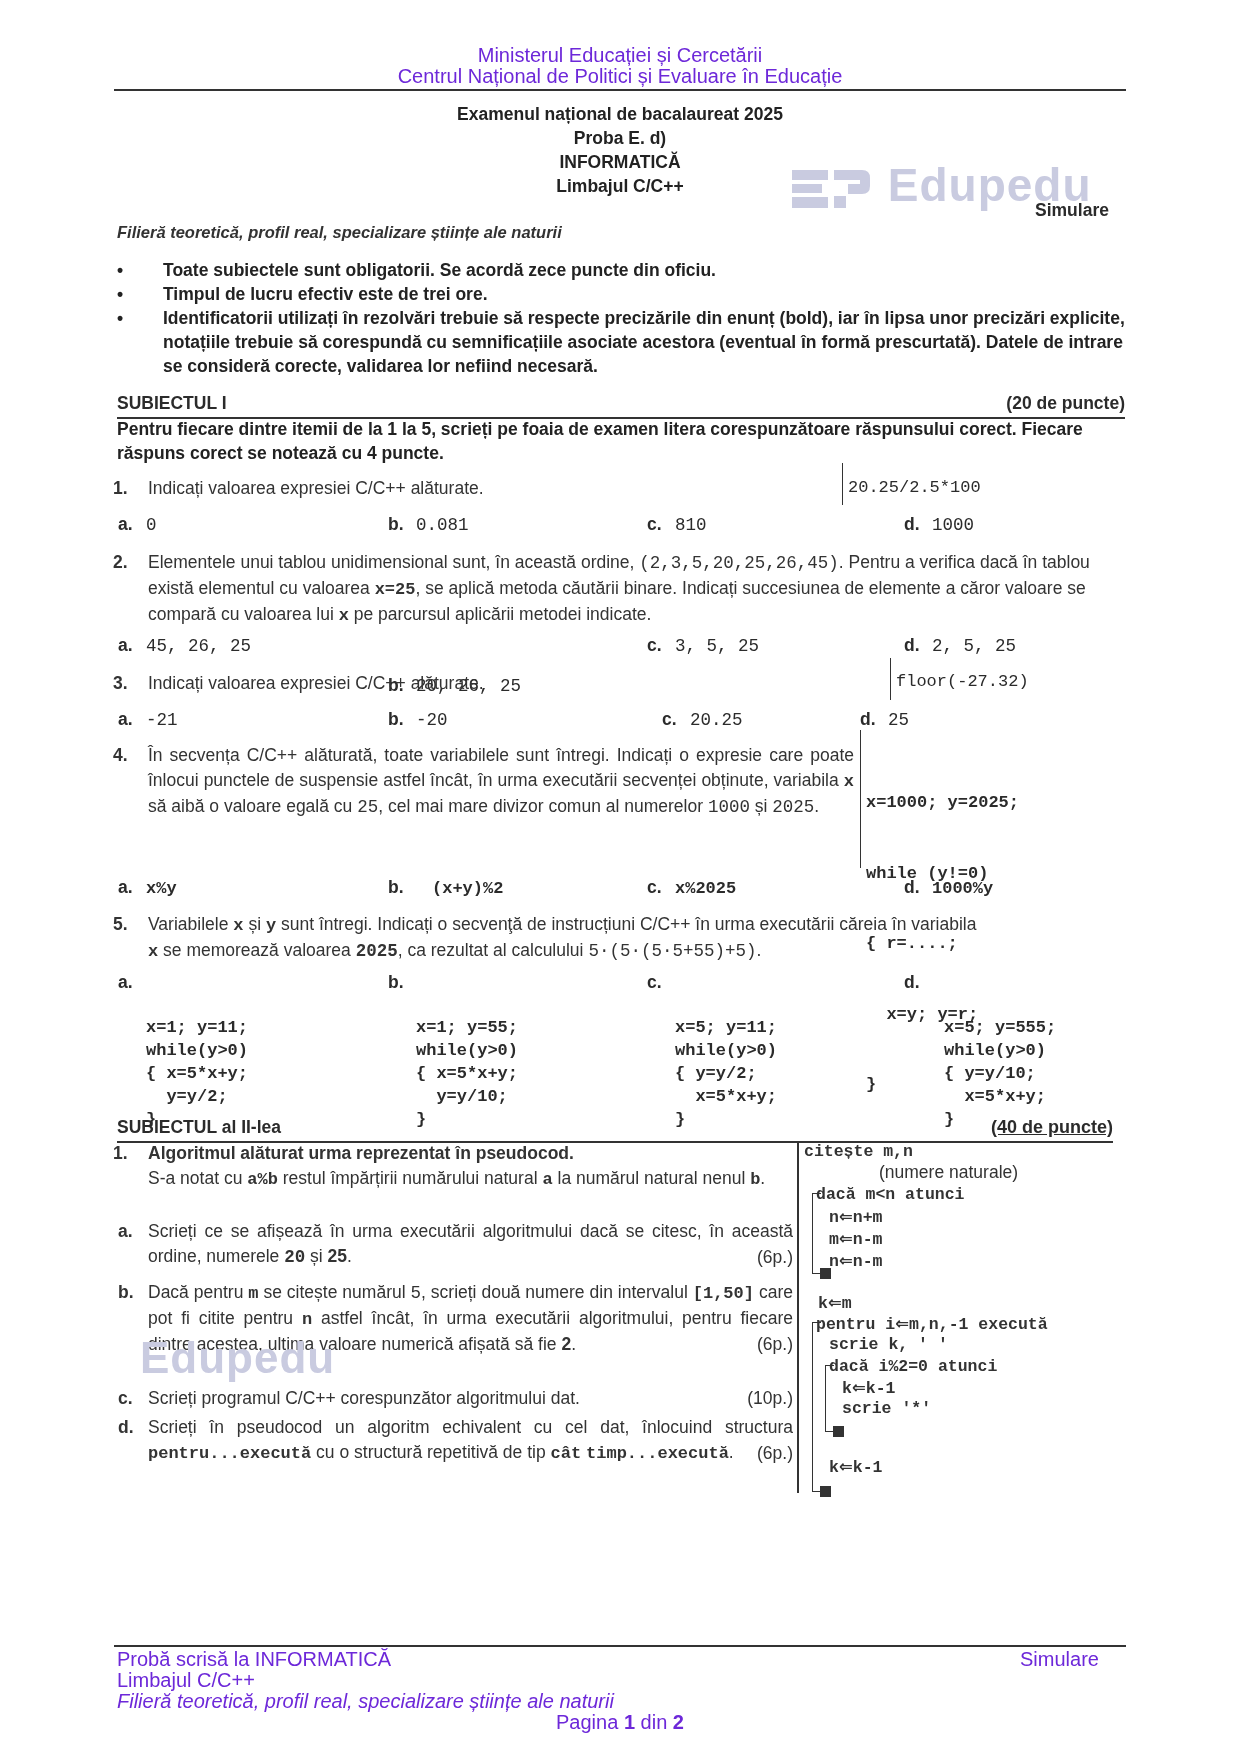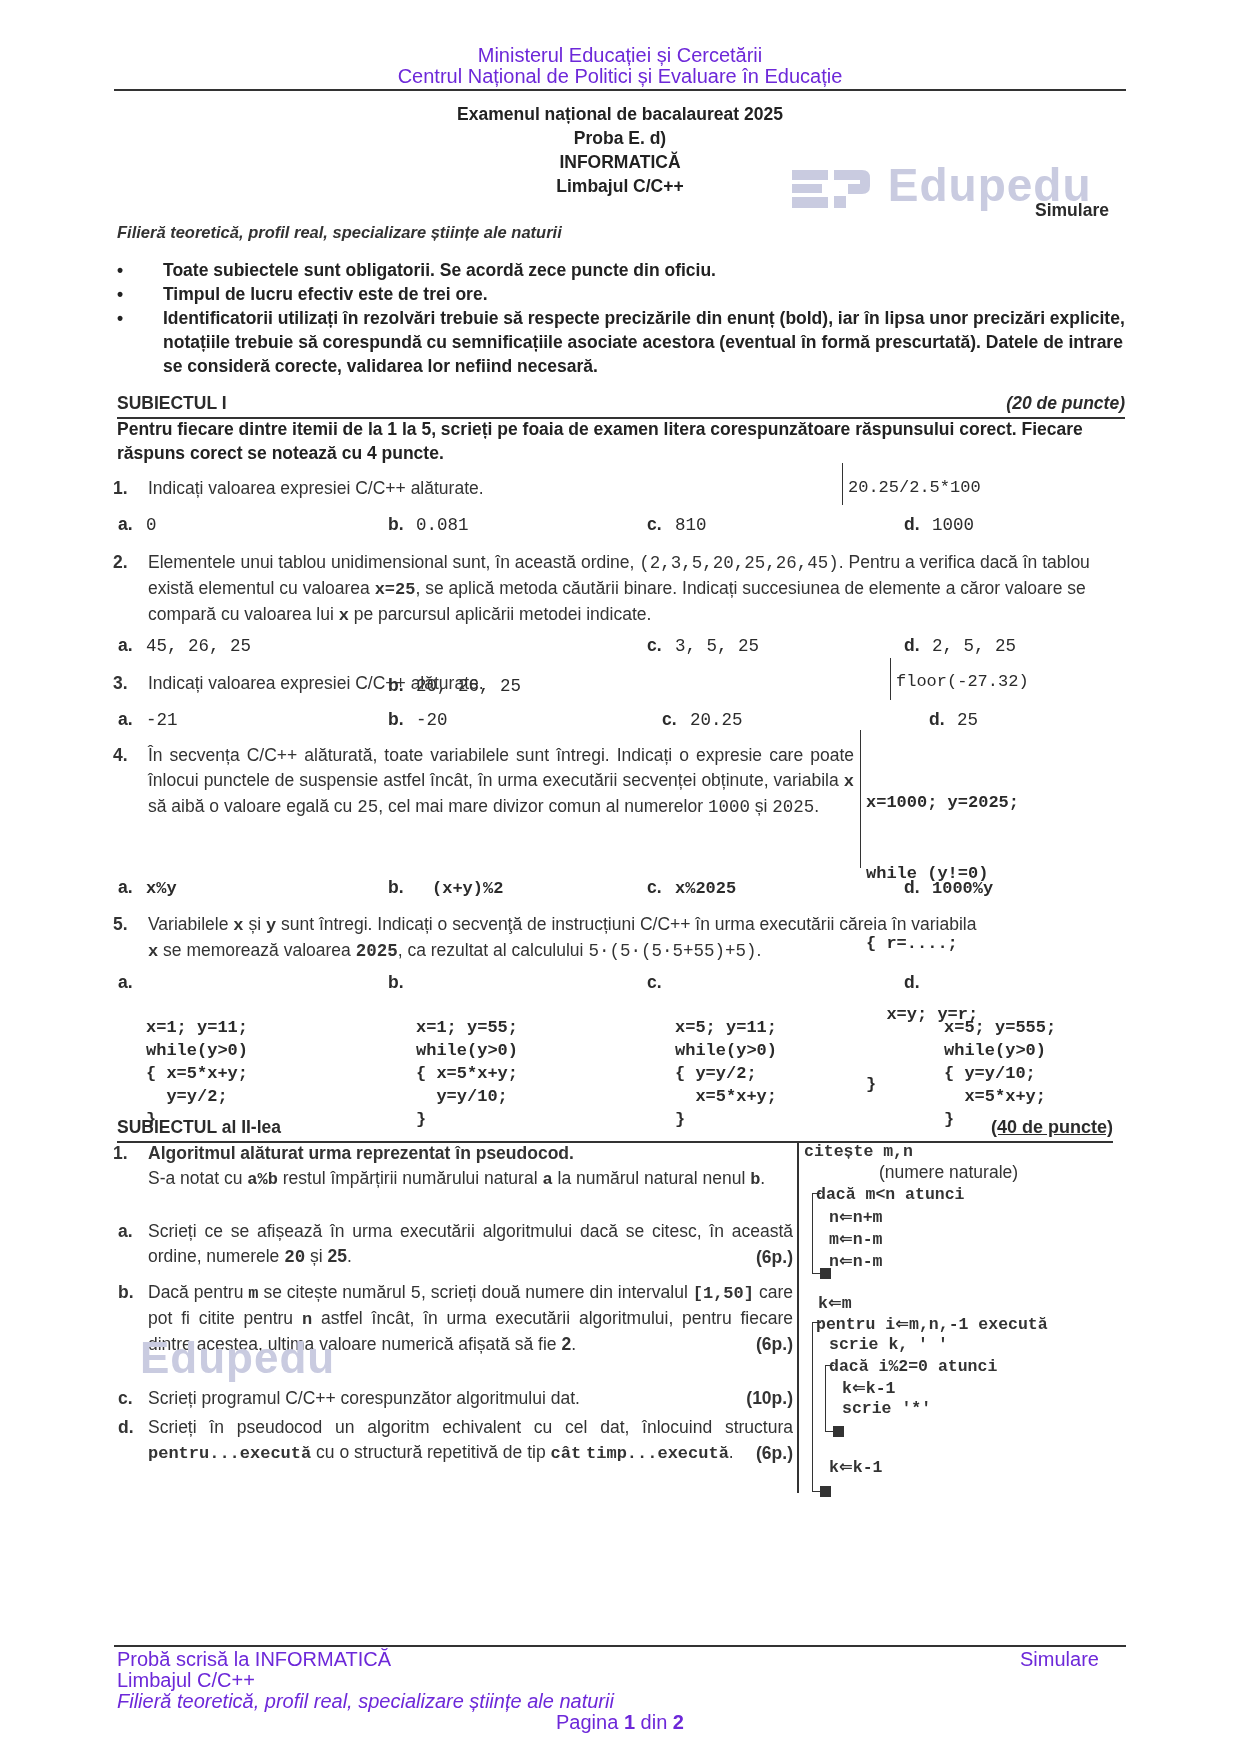--- a/index.html
+++ b/index.html
@@ -15,21 +15,21 @@
   .watermark { color:#c9cbe0; font-weight:bold; font-size:46px; letter-spacing:1px; }
   .wm-logo { display:inline-block; vertical-align:middle; }
   .txt { font-size:17.5px; line-height:25px; color:#333; }
   .bold-txt { font-size:17.5px; line-height:24px; font-weight:bold; color:#222; }
   .opt { position:absolute; font-size:17.5px; line-height:24px; }
   .opt .l { font-weight:bold; display:inline-block; width:28px; }
   .code { font-family:"Liberation Mono", monospace; font-size:17px; line-height:22px; }
   .codeb { font-family:"Liberation Mono", monospace; font-weight:bold; font-size:17px; }
   .vline { position:absolute; width:1px; background:#333; }
   .justify { text-align:justify; }
-  .pt { position:absolute; right:0; font-weight:bold; }
+  .pt { position:absolute; right:0; font-weight:normal; }
   .ps { font-family:"Liberation Mono", monospace; font-weight:bold; font-size:16.5px; line-height:21.5px; color:#333; white-space:pre; }
   .blk { display:inline-block; width:11px; height:11px; background:#333; vertical-align:middle; }
   .arr { font-family:"DejaVu Sans", sans-serif; font-weight:bold; }
 </style>
 </head>
 <body>
 
 <div class="abs ctr hdr-small" style="left:114px;width:1012px;top:45px;">Ministerul Educației și Cercetării</div>
 <div class="abs ctr hdr-small" style="left:114px;width:1012px;top:66px;">Centrul Național de Politici și Evaluare în Educație</div>
 <div class="rule" style="top:89px;"></div>
@@ -63,21 +63,21 @@
     <span>Timpul de lucru efectiv este de trei ore.</span>
   </div>
   <div style="display:flex;">
     <span style="width:46px;flex:none;">•</span>
     <span style="display:block;">Identificatorii utilizați în rezolvări trebuie să respecte precizările din enunț (bold), iar în lipsa unor precizări explicite, notațiile trebuie să corespundă cu semnificațiile asociate acestora (eventual în formă prescurtată). Datele de intrare se consideră corecte, validarea lor nefiind necesară.</span>
   </div>
 </div>
 
 <div class="abs" style="left:117px;top:393px;width:1008px;height:24px;border-bottom:2px solid #333;">
   <span class="b" style="font-size:17.5px;position:absolute;left:0;top:0;">SUBIECTUL I</span>
-  <span class="b" style="font-size:17.5px;position:absolute;right:0;top:0;font-style:italic;">(20 de puncte)</span>
+  <span class="b" style="font-size:17.5px;position:absolute;right:0;top:0;">(20 de puncte)</span>
 </div>
 <div class="abs bold-txt" style="left:117px;top:417px;width:1008px;">Pentru fiecare dintre itemii de la 1 la 5, scrieți pe foaia de examen litera corespunzătoare răspunsului corect. Fiecare răspuns corect se notează cu 4 puncte.</div>
 
 <div class="abs txt" style="left:113px;top:476px;"><span class="b">1.</span></div>
 <div class="abs txt" style="left:148px;top:476px;">Indicați valoarea expresiei C/C++ alăturate.</div>
 <div class="vline" style="left:842px;top:463px;height:42px;"></div>
 <div class="abs code" style="left:848px;top:477px;">20.25/2.5*100</div>
 
 <div class="opt" style="left:118px;top:512px;"><span class="l">a.</span><span class="mono">0</span></div>
 <div class="opt" style="left:388px;top:512px;"><span class="l">b.</span><span class="mono">0.081</span></div>
@@ -99,21 +99,21 @@
 <div class="opt" style="left:904px;top:633px;"><span class="l">d.</span><span class="mono">2, 5, 25</span></div>
 
 <div class="abs txt" style="left:113px;top:671px;"><span class="b">3.</span></div>
 <div class="abs txt" style="left:148px;top:671px;">Indicați valoarea expresiei C/C++ alăturate.</div>
 <div class="vline" style="left:890px;top:658px;height:42px;"></div>
 <div class="abs code" style="left:896px;top:671px;">floor(-27.32)</div>
 
 <div class="opt" style="left:118px;top:707px;"><span class="l">a.</span><span class="mono">-21</span></div>
 <div class="opt" style="left:388px;top:707px;"><span class="l">b.</span><span class="mono">-20</span></div>
 <div class="opt" style="left:662px;top:707px;"><span class="l">c.</span><span class="mono">20.25</span></div>
-<div class="opt" style="left:929px;top:707px;"><span class="l">d.</span><span class="mono">25</span></div>
+<div class="opt" style="left:860px;top:707px;"><span class="l">d.</span><span class="mono">25</span></div>
 
 <div class="abs txt" style="left:113px;top:743px;"><span class="b">4.</span></div>
 <div class="abs txt justify" style="left:148px;top:743px;width:706px;">
   <span>În secvența C/C++ alăturată, toate variabilele sunt întregi. Indicați o expresie care poate înlocui punctele de suspensie astfel încât, în urma executării secvenței obținute, variabila</span>
   <span class="codeb">x</span>
   <span>să aibă o valoare egală cu</span>
   <span class="mono">25</span><span>, cel mai mare divizor comun al numerelor</span>
   <span class="mono">1000</span>
   <span>și</span>
   <span class="mono">2025</span><span>.</span>

